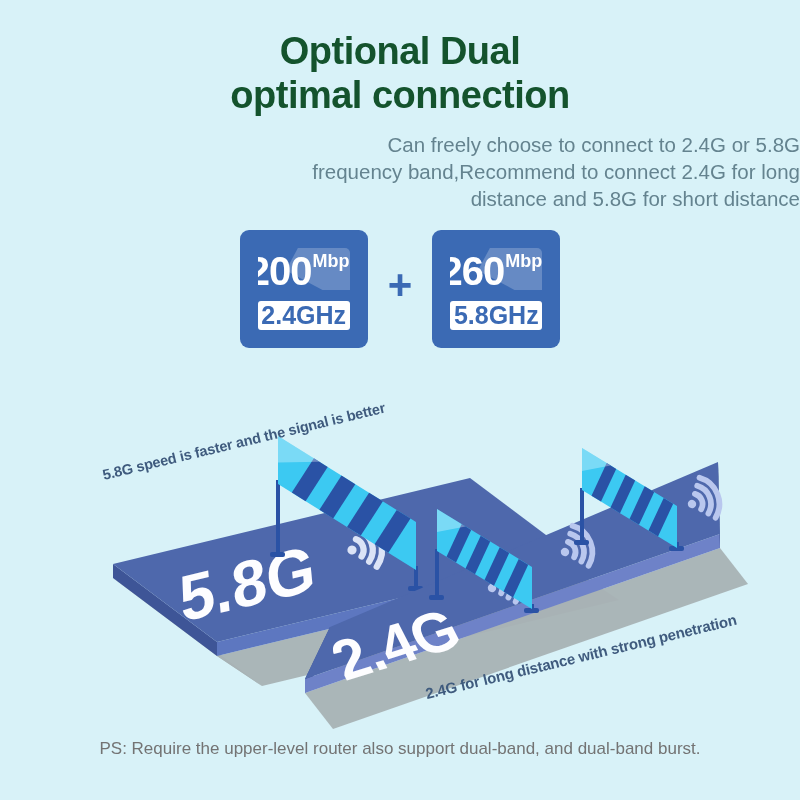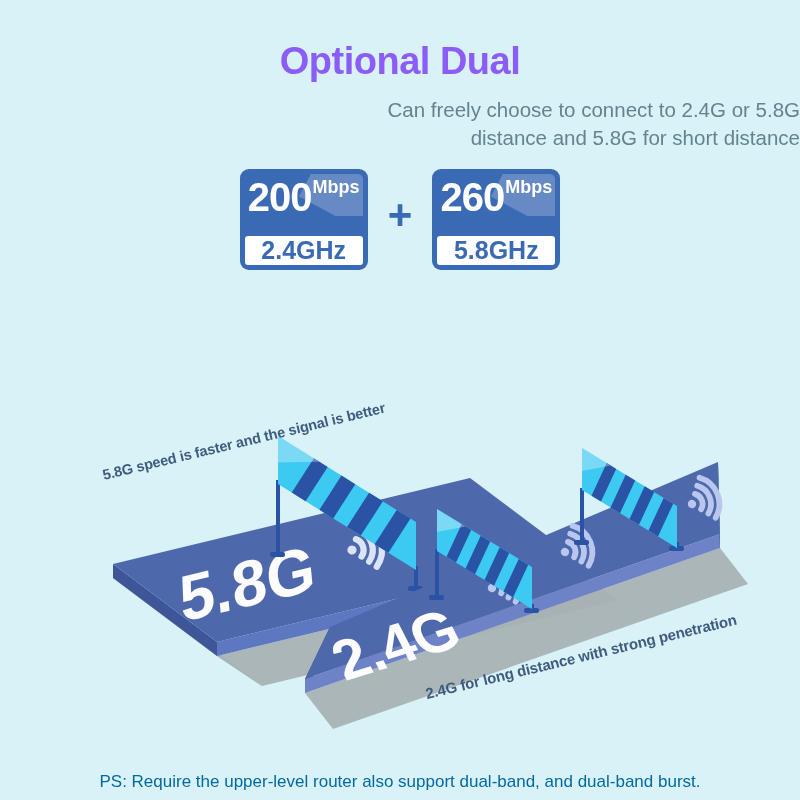--- a/index.html
+++ b/index.html
@@ -2,67 +2,69 @@
 <html><head>
 <meta charset="utf-8">
 <style>
   html,body{margin:0;padding:0;}
   .page{
     position:relative;width:800px;height:800px;overflow:hidden;
     background:#d8f2f8;
     font-family:"Liberation Sans", sans-serif;
   }
   .title{
-    padding-top:39px;text-align:center;
-    font-size:38px;font-weight:bold;color:#8b5cf6;
+    padding-top:29px;text-align:center;
+    font-size:38px;font-weight:bold;color:#14532d;
     line-height:1.17;letter-spacing:-0.5px;
   }
   .subtitle{
     margin-top:13px;text-align:right;
     font-size:20.5px;color:#64838f;line-height:1.32;
   }
   .badges{
     margin-top:18px;display:flex;justify-content:center;align-items:center;gap:20px;
   }
   .badge{
-    width:128px;background:#3b6ab4;border-radius:9px;padding:5px;box-sizing:border-box;
+    width:128px;background:#3b6ab4;border-radius:9px;padding:18px;box-sizing:border-box;
   }
   .badge-top{
     position:relative;height:42px;overflow:hidden;border-radius:5px 5px 0 0;
     display:flex;align-items:flex-end;justify-content:center;color:#fff;
   }
   .badge-top::after{
     content:"";position:absolute;right:-30px;top:-34px;width:80px;height:80px;
     background:rgba(255,255,255,0.22);transform:rotate(28deg);
   }
   .badge-speed{font-size:40px;font-weight:bold;line-height:0.92;letter-spacing:-1px;}
   .badge-unit{font-size:18px;font-weight:bold;line-height:1;margin:0 0 20px 1px;}
   .badge-band{
-    margin-top:20px;background:#ffffff;border-radius:3px;height:29px;line-height:29px;
+    margin-top:11px;background:#ffffff;border-radius:3px;height:29px;line-height:29px;
     text-align:center;font-size:25px;font-weight:bold;color:#3b6ab4;
   }
   .plus{font-size:42px;font-weight:bold;color:#3b6ab4;padding-bottom:8px;}
   .scene{position:absolute;left:0;top:382px;width:800px;height:360px;}
   .scene text{font-family:"Liberation Sans", sans-serif;}
   .footer{
-    position:absolute;left:0;top:772px;width:100%;text-align:center;
-    font-size:17px;font-weight:500;color:#0369a1;
+    position:absolute;left:0;top:739px;width:100%;text-align:center;
+    font-size:17px;font-weight:500;color:#737373;
   }
 </style>
 </head>
 <body>
 
 <div class="page">
 
   <div class="title">
     <div>Optional Dual</div>
+    <div>optimal connection</div>
   </div>
 
   <div class="subtitle">
     <div>Can freely choose to connect to 2.4G or 5.8G</div>
+    <div>frequency band,Recommend to connect 2.4G for long</div>
     <div>distance and 5.8G for short distance</div>
   </div>
 
   <div class="badges">
     <div class="badge">
       <div class="badge-top">
         <span class="badge-speed">200</span>
         <span class="badge-unit">Mbps</span>
       </div>
       <div class="badge-band">2.4GHz</div>

